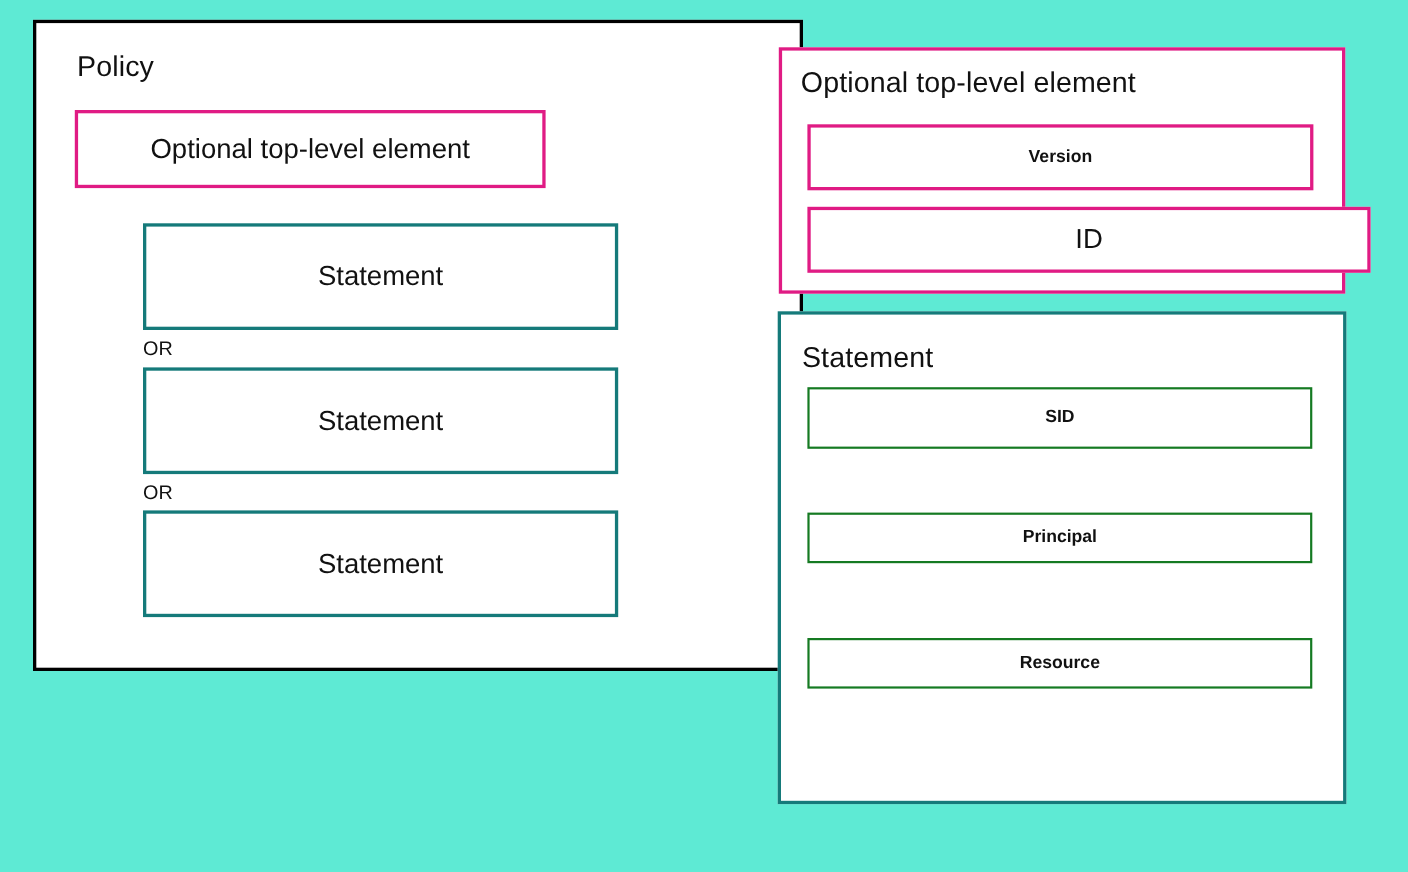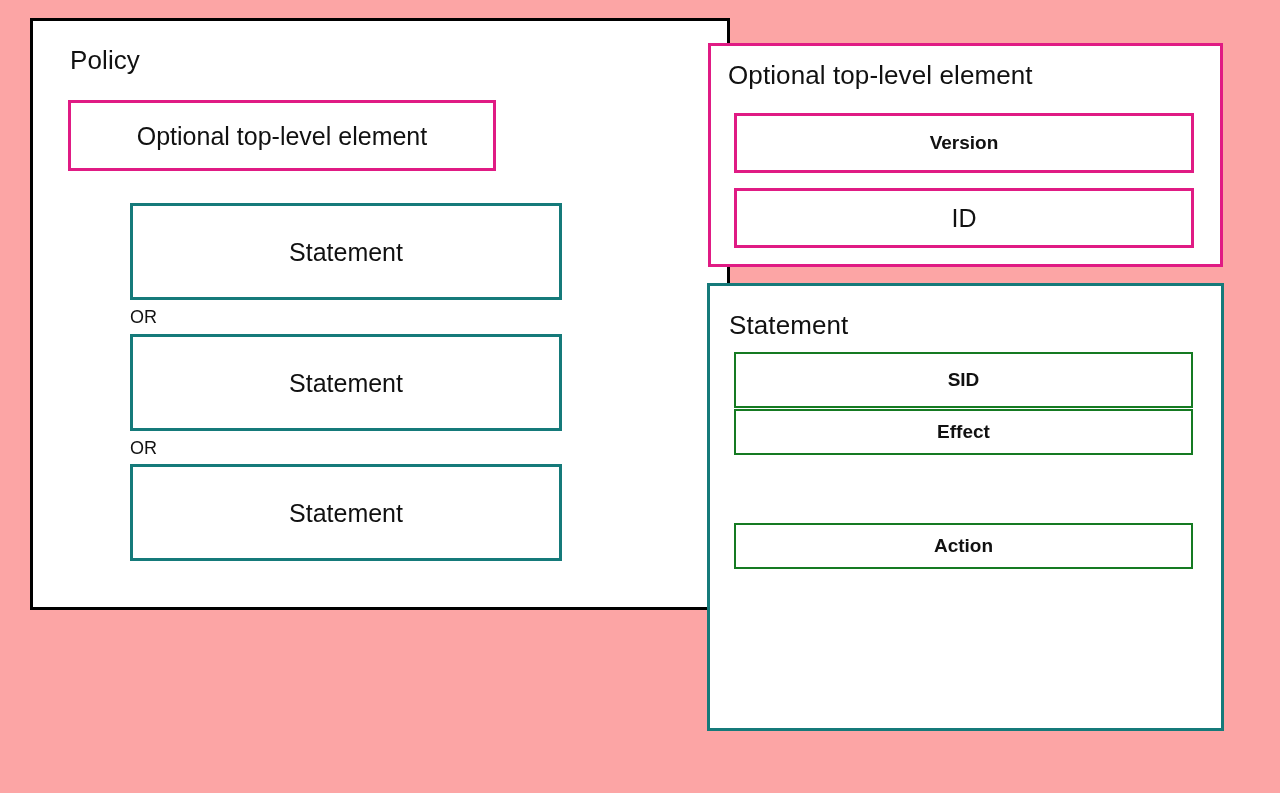--- a/index.html
+++ b/index.html
@@ -8,21 +8,21 @@
     background: #ffffff;
   }
   body {
     font-family: "Liberation Sans", sans-serif;
     -webkit-font-smoothing: antialiased;
   }
   #canvas {
     position: relative;
     width: 1280px;
     height: 793px;
-    background: #fca5a5;
+    background: #5eead4;
     overflow: hidden;
   }
 
   
   .box {
     position: absolute;
     box-sizing: border-box;
     background: #ffffff;
   }
   .outer-policy {
@@ -55,21 +55,21 @@
     transform: translateY(-50%);
     text-align: center;
     color: #111111;
     white-space: nowrap;
   }
   .label-regular {
     font-size: 25px;
     font-weight: 400;
   }
   .label-bold {
-    font-size: 19px;
+    font-size: 16px;
     font-weight: 700;
   }
   .or-label {
     position: absolute;
     text-align: left;
     font-size: 18px;
     font-weight: 400;
     color: #111111;
     white-space: nowrap;
   }
@@ -126,36 +126,36 @@
   </div>
 
   <div class="box pink-border" style="left:708px; top:43px; width:515px; height:224px;"></div>
 
   <div class="container-title" style="left:728px; top:60px;">Optional top-level element</div>
 
   <div class="box pink-border" style="left:734px; top:113px; width:460px; height:60px;">
     <div class="centered-label label-bold">Version</div>
   </div>
 
-  <div class="box pink-border" style="left:734px; top:188px; width:460px; height:60px;padding-left:26px;">
+  <div class="box pink-border" style="left:734px; top:188px; width:512px; height:60px;padding-left:26px;">
     <div class="centered-label label-regular">ID</div>
   </div>
 
   <div class="box teal-border" style="left:707px; top:283px; width:517px; height:448px;"></div>
 
   <div class="container-title" style="left:729px; top:310px;">Statement</div>
 
   <div class="box green-border" style="left:734px; top:352px; width:459px; height:56px;">
     <div class="centered-label label-bold">SID</div>
   </div>
 
-  <div class="box green-border" style="left:734px; top:409px; width:459px; height:46px;">
-    <div class="centered-label label-bold">Effect</div>
+
+  <div class="box green-border" style="left:734px; top:466px; width:459px; height:46px;">
+    <div class="centered-label label-bold">Principal</div>
   </div>
 
 
-  <div class="box green-border" style="left:734px; top:523px; width:459px; height:46px;">
-    <div class="centered-label label-bold">Action</div>
+  <div class="box green-border" style="left:734px; top:580px; width:459px; height:46px;">
+    <div class="centered-label label-bold">Resource</div>
   </div>
-
 
 
 </div>
 
 </body></html>

